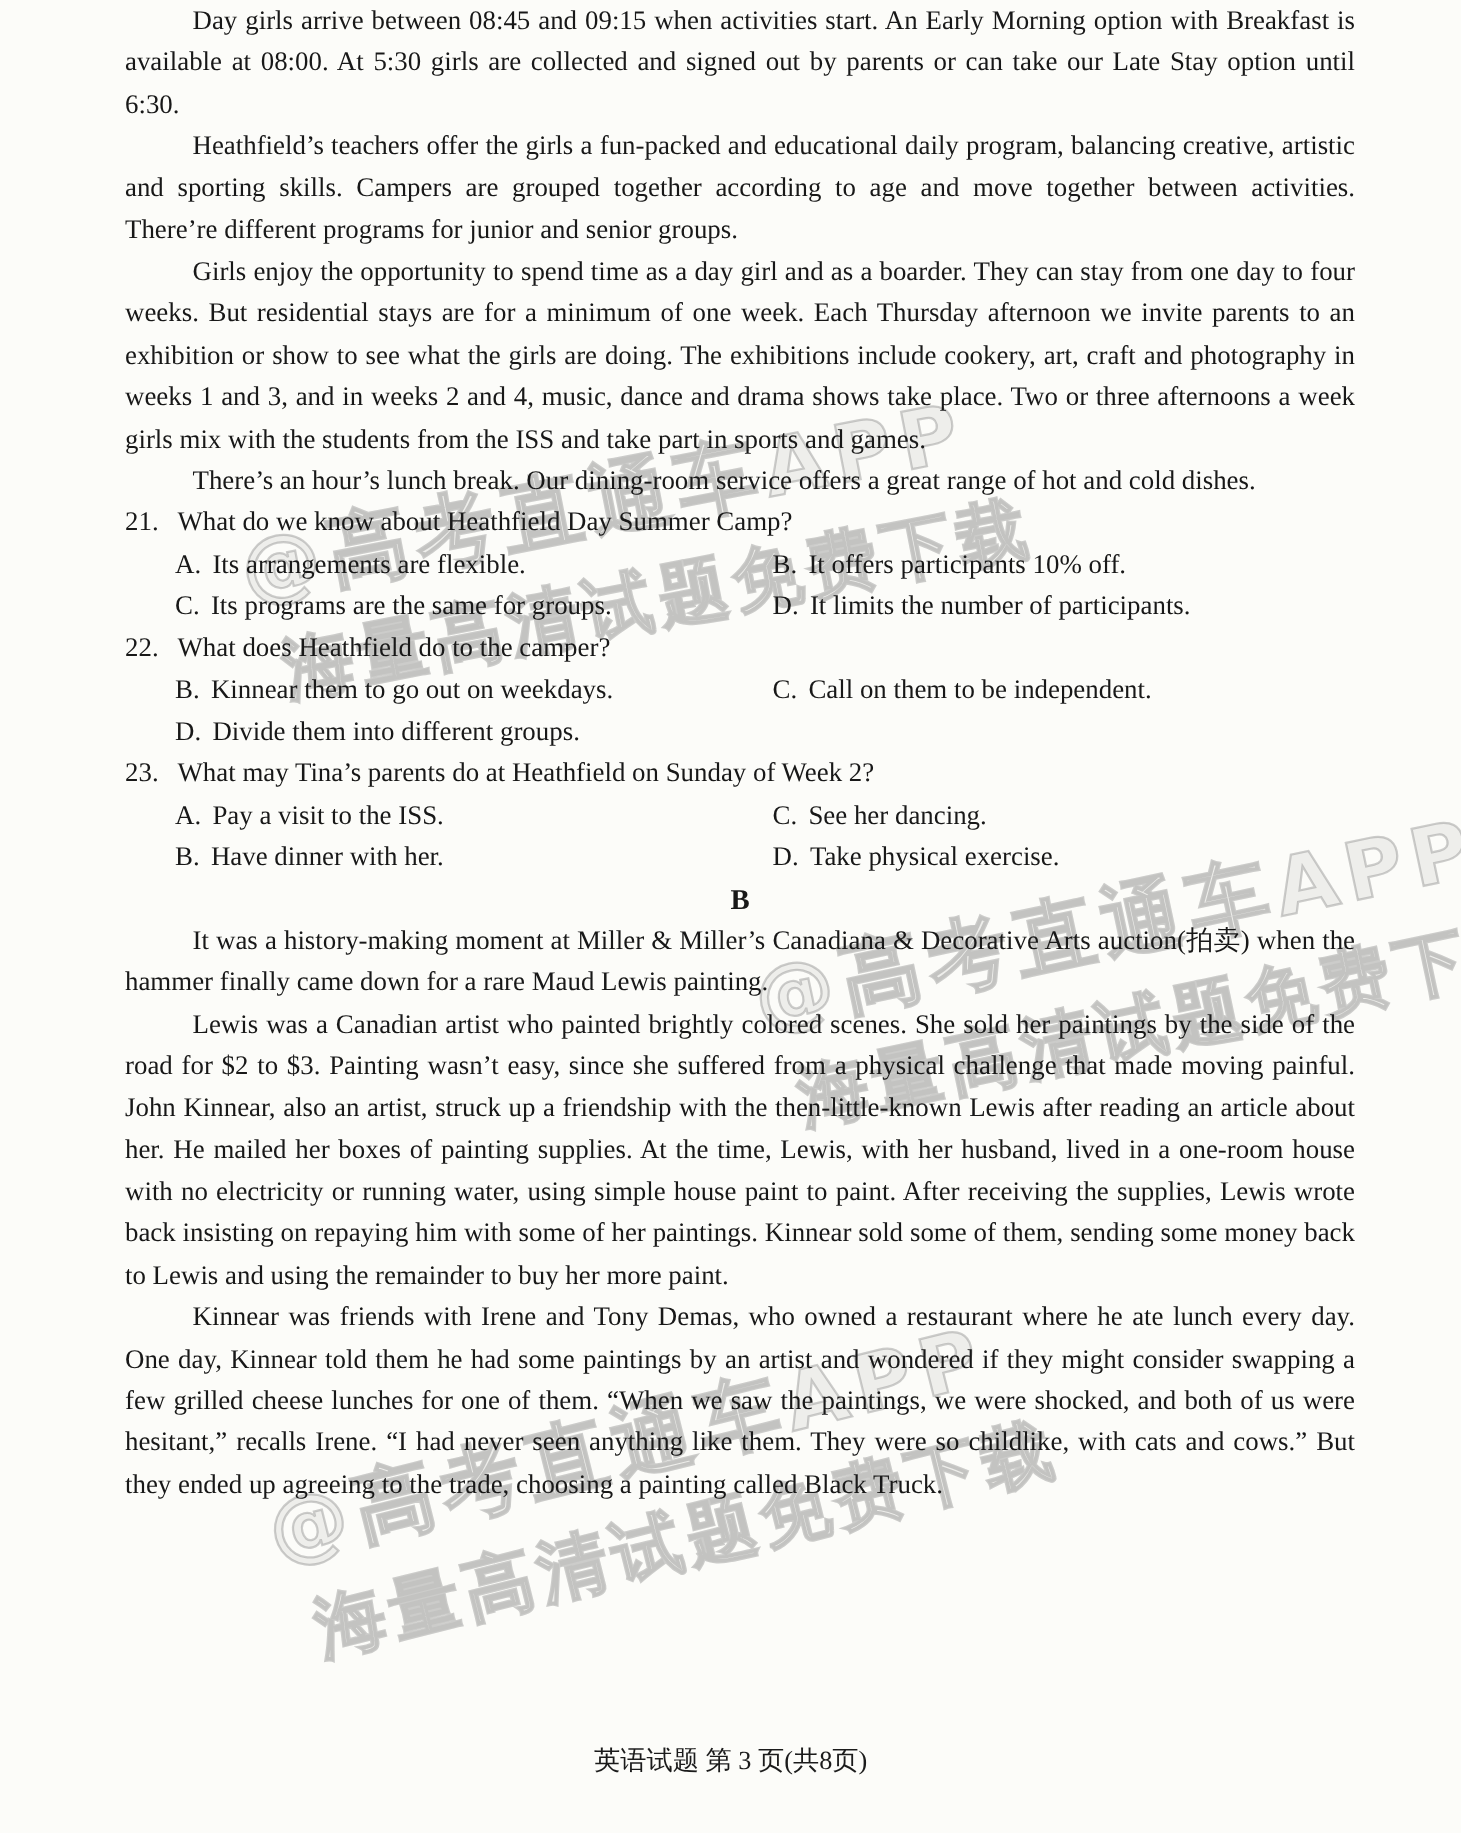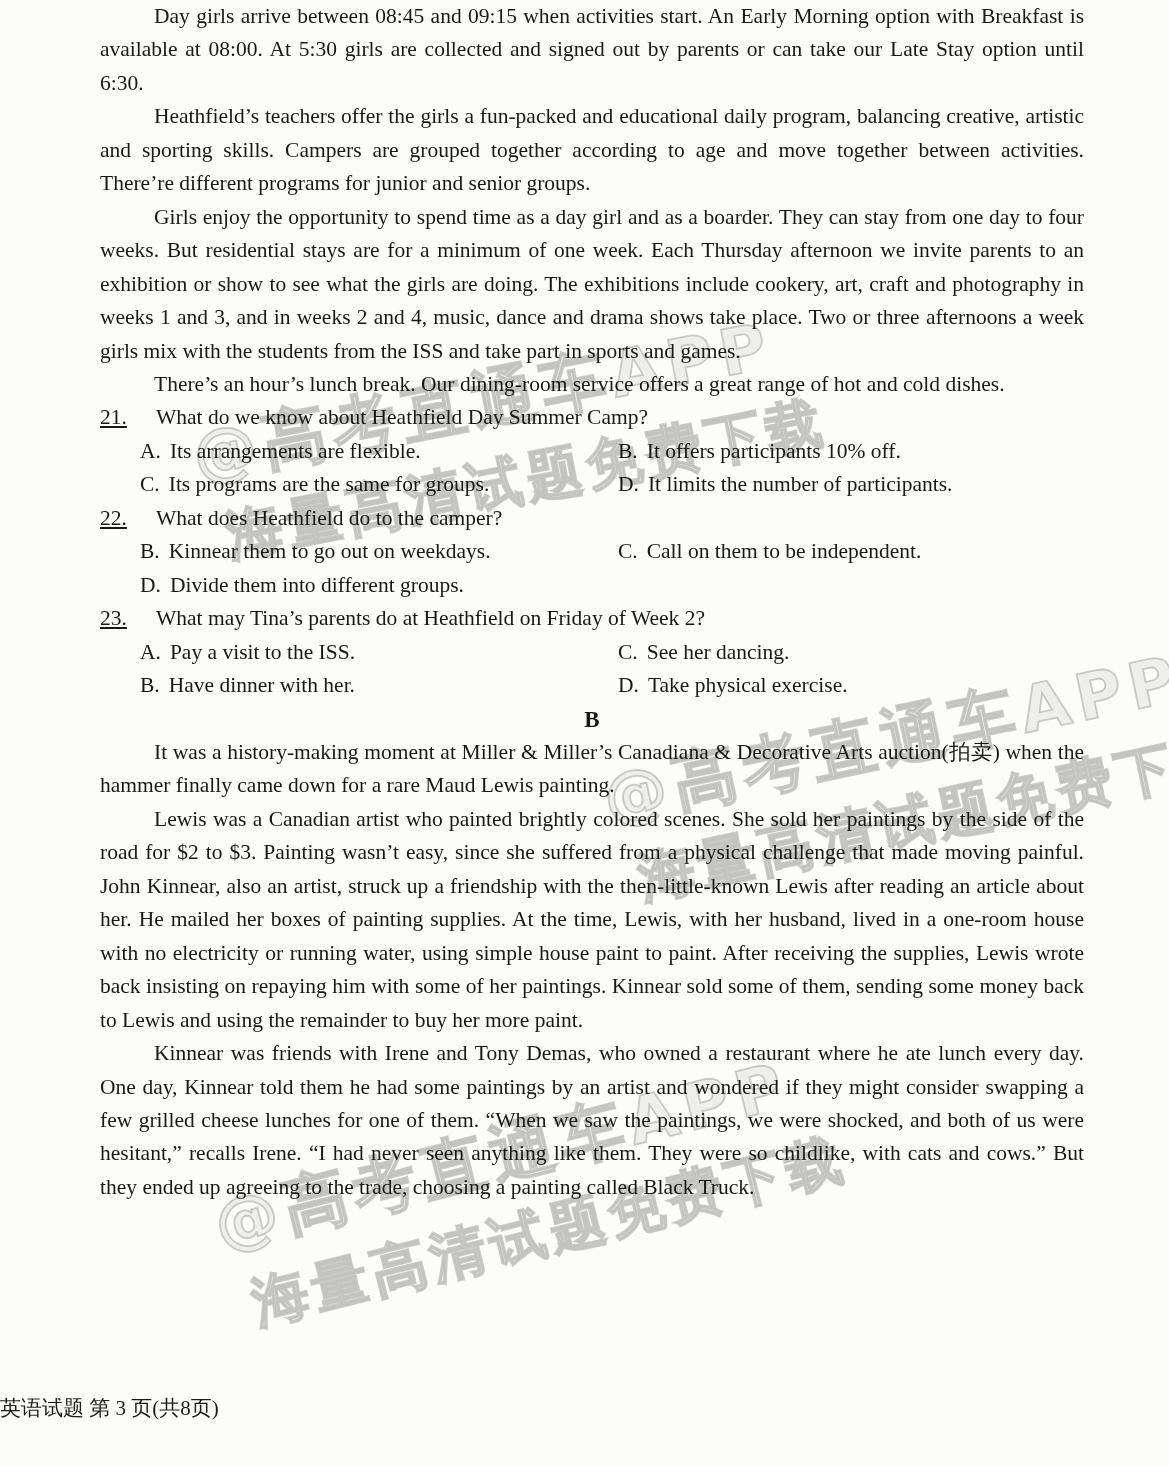--- a/index.html
+++ b/index.html
@@ -15,41 +15,41 @@
   .content {
     position:absolute;
     left:100px; top:0;
     width:984px;
     font-size:21.5px;
     line-height:33.45px;
     text-align:justify;
   }
   p.para { margin:0; text-indent:54px; }
   .q-line { text-align:left; }
-  .q-num { display:inline-block; min-width:32px; margin-right:24px;text-decoration:underline; }
+  .q-num { display:inline-block; min-width:32px; margin-right:10px; }
   .options {
     display:grid;
     grid-template-columns:478px 1fr;
     padding-left:40px;
     text-align:left;
   }
   .option { white-space:nowrap; }
   .opt-label { margin-right:9px; }
   .section-heading {
     margin:0;
     font-size:23px;
     font-weight:700;
     text-align:center;
     line-height:33.45px;
     font-family:"Liberation Serif", serif;
   }
   .footer {
     position:absolute;
     left:0; right:0; top:1394px;
-    text-align:left;
+    text-align:center;
     font-size:21px;
     color:#1b1b1b;
   }
   
   .wm {
     position:absolute;
     transform-origin:0 0;
     font-family:"DejaVu Sans", sans-serif;
     font-weight:700;
     color:rgba(0,0,0,0.055);
@@ -106,21 +106,21 @@
       </div>
       <div class="options">
         <div class="option"><span class="opt-label">B.</span><span class="opt-text">Kinnear them to go out on weekdays.</span></div>
         <div class="option"><span class="opt-label">C.</span><span class="opt-text">Call on them to be independent.</span></div>
         <div class="option"><span class="opt-label">D.</span><span class="opt-text">Divide them into different groups.</span></div>
       </div>
     </section>
 
     <section class="question">
       <div class="q-line">
-        <span class="q-num">23.</span><span class="q-text">What may Tina’s parents do at Heathfield on Friday of Week 2?</span>
+        <span class="q-num">23.</span><span class="q-text">What may Tina’s parents do at Heathfield on Sunday of Week 2?</span>
       </div>
       <div class="options">
         <div class="option"><span class="opt-label">A.</span><span class="opt-text">Pay a visit to the ISS.</span></div>
         <div class="option"><span class="opt-label">C.</span><span class="opt-text">See her dancing.</span></div>
         <div class="option"><span class="opt-label">B.</span><span class="opt-text">Have dinner with her.</span></div>
         <div class="option"><span class="opt-label">D.</span><span class="opt-text">Take physical exercise.</span></div>
       </div>
     </section>
 
     <h2 class="section-heading">B</h2>

